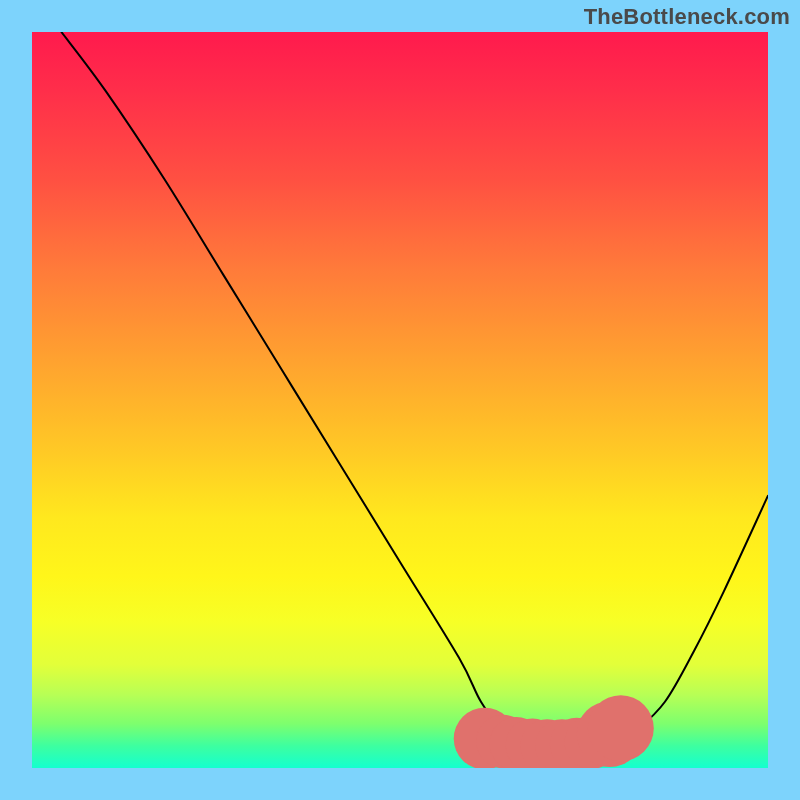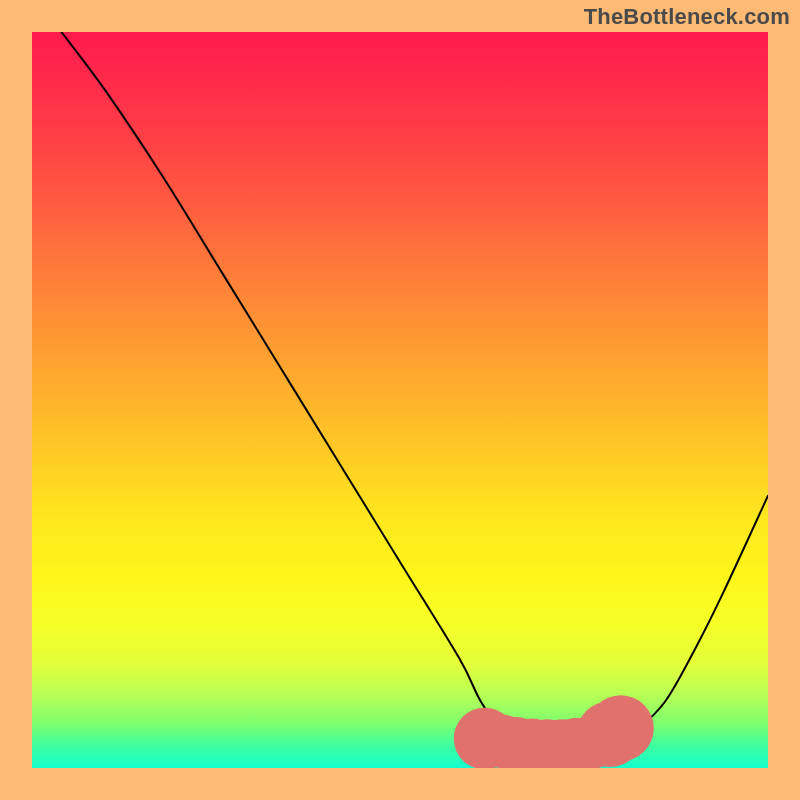--- a/index.html
+++ b/index.html
@@ -8,21 +8,21 @@
     width: 800px;
     height: 800px;
     background: #000;
     overflow: hidden;
     font-family: Arial, Helvetica, sans-serif;
   }
   .frame {
     position: relative;
     width: 800px;
     height: 800px;
-    background: #fdba74;
+    background: #7dd3fc;
   }
   .watermark {
     position: absolute;
     top: 4px;
     right: 10px;
     color: #4a4a4a;
     font-size: 22px;
     font-weight: 600;
     letter-spacing: 0.2px;
     z-index: 20;

